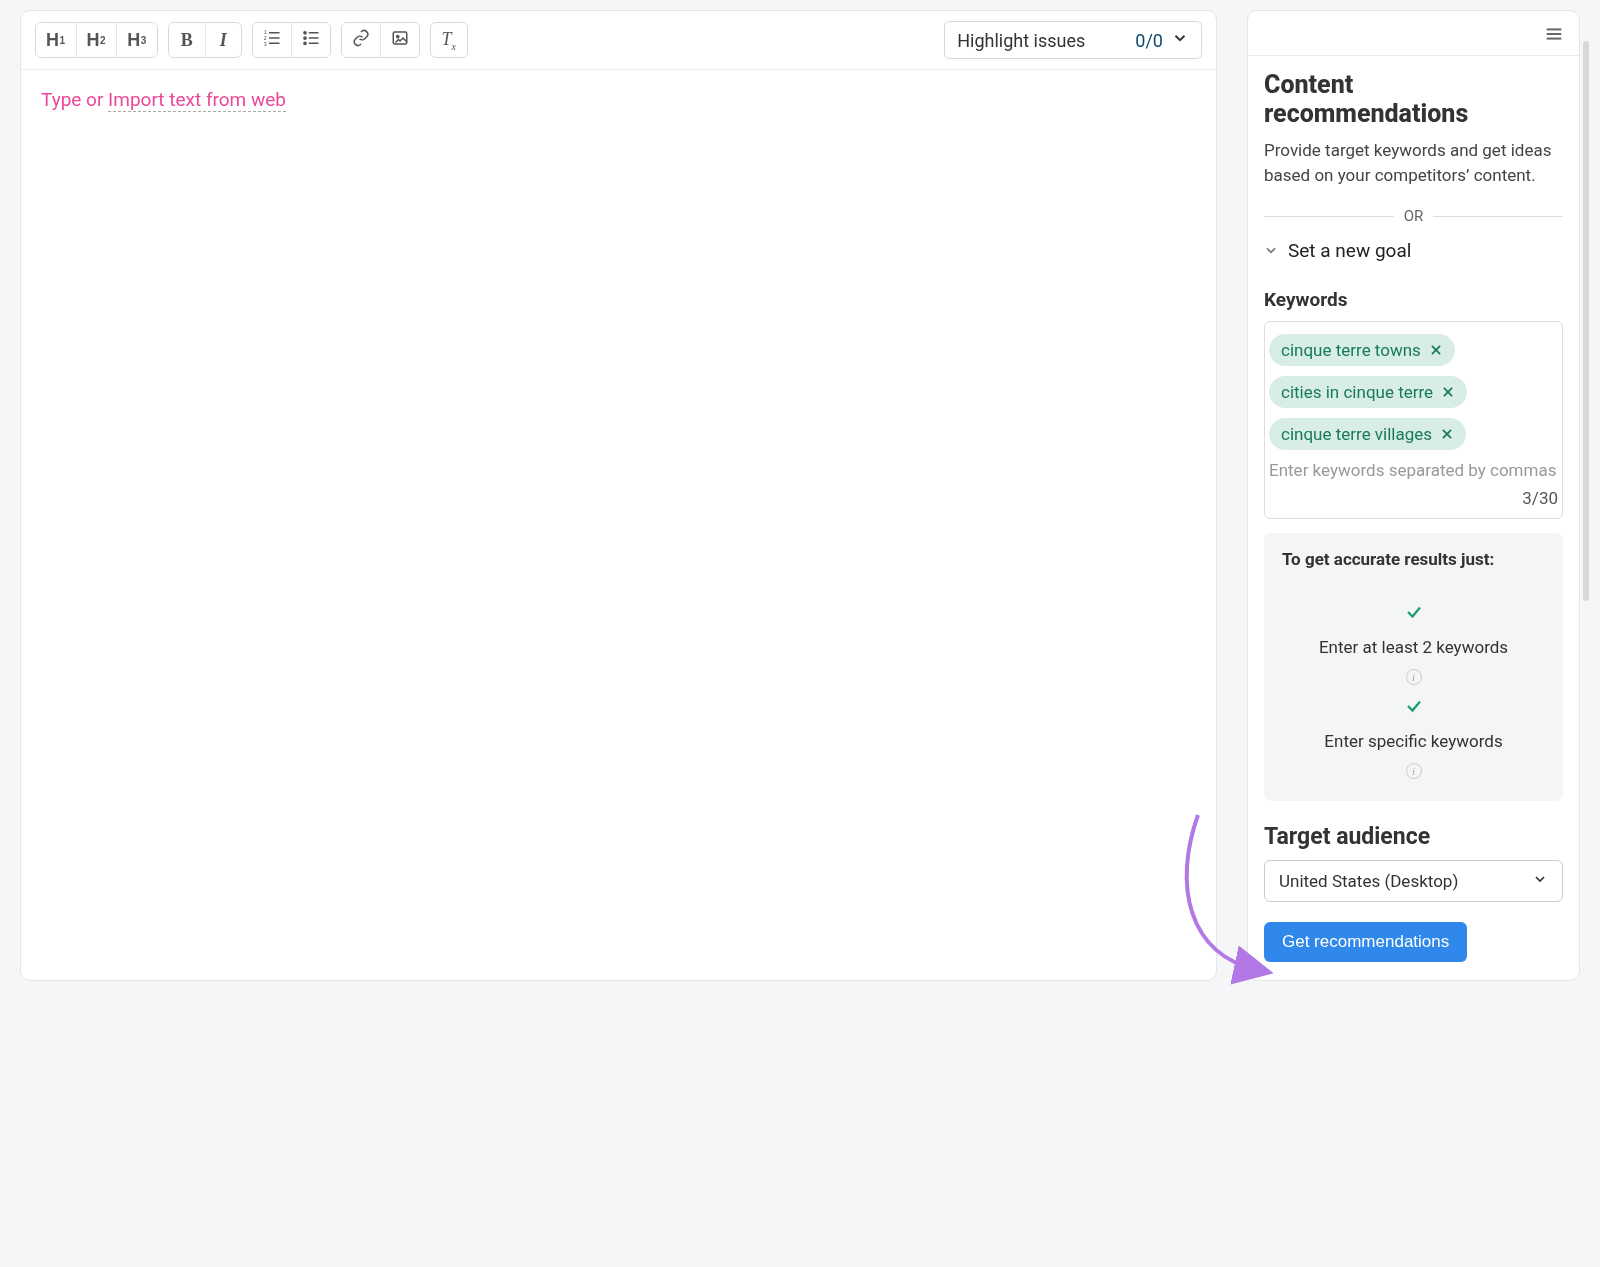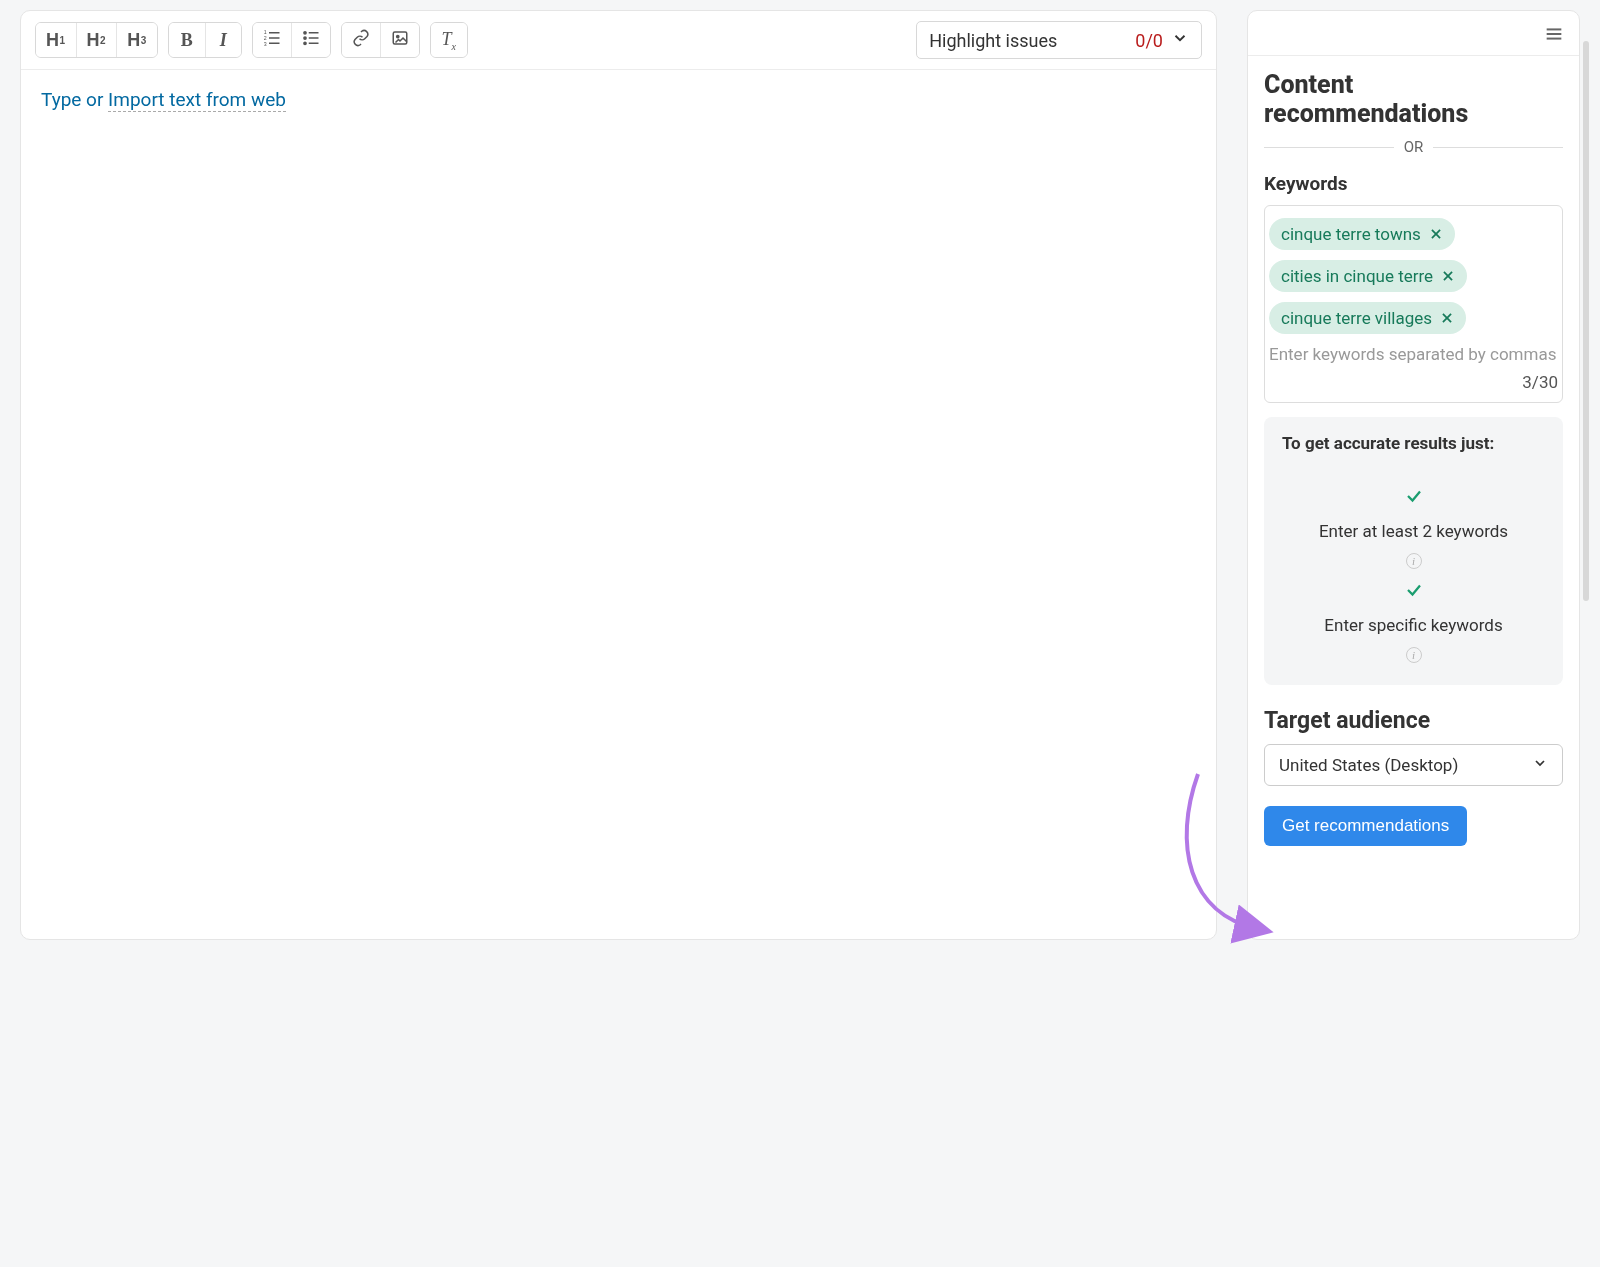--- a/index.html
+++ b/index.html
@@ -61,25 +61,25 @@
     align-items: center;
     gap: 8px;
     border: 1px solid #d8d8d8;
     border-radius: 5px;
     padding: 4px 12px;
     height: 38px;
     cursor: pointer;
     color: #333;
     font-size: 18px;
   }
-  .highlight-pill .count { color: #b91c1c; margin-left: 70px;}
+  .highlight-pill .count { color: #0c4a6e; margin-left: 42px;}
   .editor-body {
     flex: 1;
     padding: 18px 20px;
-    color: #0369a1;
+    color: #ec4899;
     font-size: 19px;
   }
   .editor-body .import-link {
     border-bottom: 1px dashed #aaa;
     cursor: pointer;
   }
   
   .sidebar {
     width: 333px;
     background: #fff;
@@ -307,26 +307,35 @@
         <svg width="22" height="22" viewBox="0 0 24 24" fill="none" stroke="currentColor" stroke-width="2.2">
           <line x1="4" y1="7" x2="20" y2="7"></line>
             <line x1="4" y1="12" x2="20" y2="12"></line>
             <line x1="4" y1="17" x2="20" y2="17"></line>
         </svg>
       </span>
     </div>
 
     <div class="sidebar-content">
       <h2 class="sb-title">Content recommendations</h2>
+      <p class="sb-desc">Provide target keywords and get ideas based on your competitors’ content.</p>
 
 
       <div class="or-divider">
         <span>OR</span>
       </div>
 
+      <div class="accordion-row">
+        <span>
+          <svg width="14" height="14" viewBox="0 0 24 24" fill="none" stroke="#777" stroke-width="3">
+              <polyline points="5 9 12 16 19 9"></polyline>
+            </svg>
+        </span>
+        <span>Set a new goal</span>
+      </div>
 
       <div class="kw-label">Keywords</div>
 
       <div class="kw-box">
         <div class="chips">
           <span class="chip">
             <span>cinque terre towns</span>
             <span class="x">
               <svg width="14" height="14" viewBox="0 0 24 24" stroke="#177a5a" stroke-width="3" fill="none">
                   <line x1="5" y1="5" x2="19" y2="19"></line>

